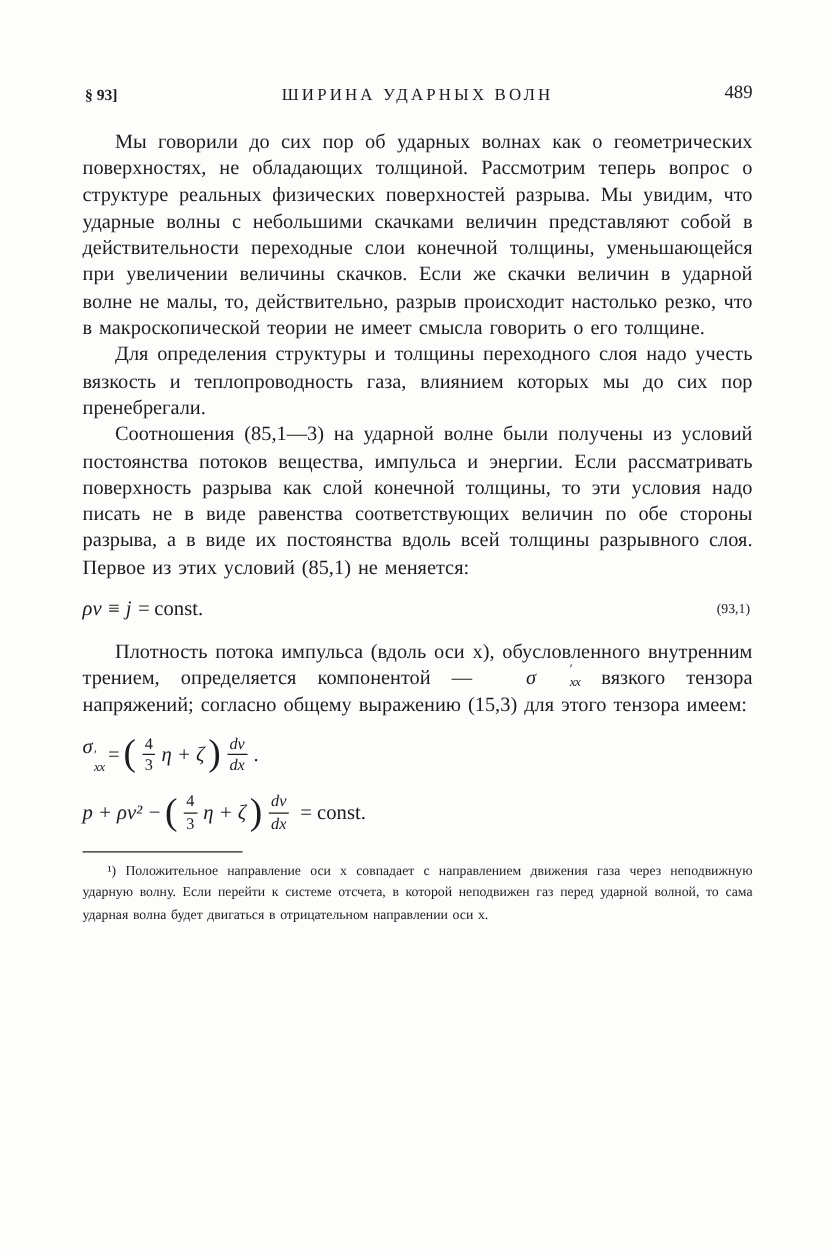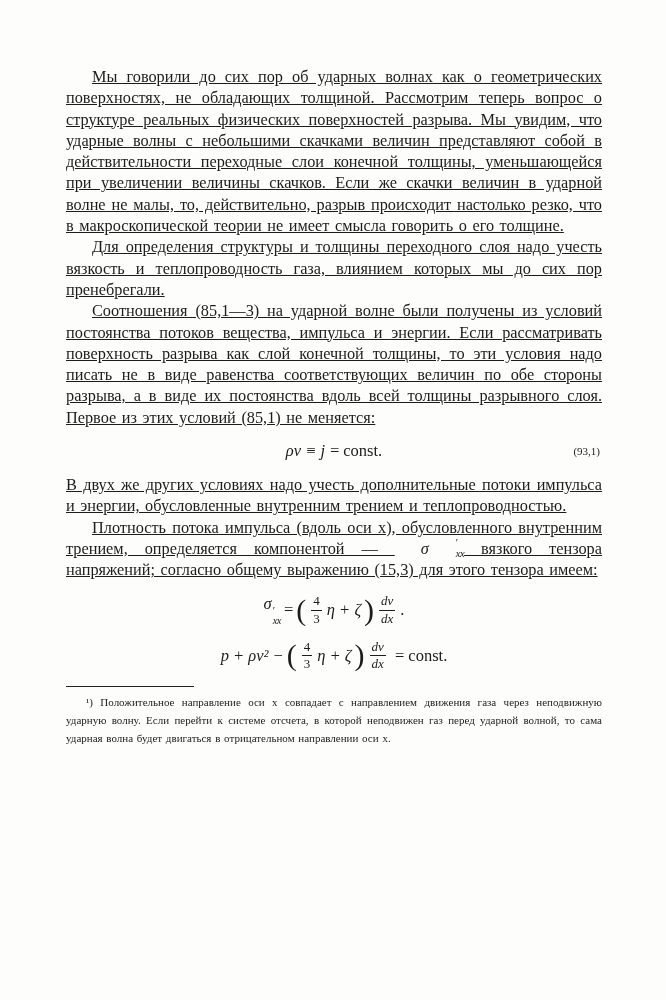--- a/index.html
+++ b/index.html
@@ -40,32 +40,31 @@
     letter-spacing: 0.2px;
   }
 
   
   .body-par {
     font-size: 16.3px;
     line-height: 21.3px;
     text-align: justify;
     margin: 0;
     word-spacing: 1.5px;
-    text-decoration: underline;
   }
   .indent { text-indent: 26px; }
 
   .it { font-style: italic; }
   .roman { font-style: normal; }
 
   
   .eq-display {
     position: relative;
     display: flex;
-    justify-content: center;
+    justify-content: flex-start;
     align-items: center;
     margin: 13px 0;
     font-size: 16.5px;
   }
   .eq-line {
     display: inline-flex;
     align-items: center;
     gap: 3px;
     font-style: italic;
   }
@@ -127,37 +126,41 @@
     text-indent: 20px;
     margin: 0;
     word-spacing: 1px;
   }
 </style>
 </head>
 <body>
 
 <div class="page">
 
+  <div class="running-head">
+    <span class="rh-marker">§ 93]</span>
+    <span class="rh-title">ШИРИНА УДАРНЫХ ВОЛН</span>
+    <span class="rh-page">489</span>
+  </div>
 
 
   <p class="body-par indent">Мы говорили до сих пор об ударных волнах как о геометрических поверхностях, не обладающих толщиной. Рассмотрим теперь вопрос о структуре реальных физических поверхностей разрыва. Мы увидим, что ударные волны с небольшими скачками величин представляют собой в действительности переходные слои конечной толщины, уменьшающейся при увеличении величины скачков. Если же скачки величин в ударной волне не малы, то, действительно, разрыв происходит настолько резко, что в макроскопической теории не имеет смысла говорить о его толщине.</p>
 
   <p class="body-par indent">Для определения структуры и толщины переходного слоя надо учесть вязкость и теплопроводность газа, влиянием которых мы до сих пор пренебрегали.</p>
 
   <p class="body-par indent">Соотношения (85,1—3) на ударной волне были получены из условий постоянства потоков вещества, импульса и энергии. Если рассматривать поверхность разрыва как слой конечной толщины, то эти условия надо писать не в виде равенства соответствующих величин по обе стороны разрыва, а в виде их постоянства вдоль всей толщины разрывного слоя. Первое из этих условий (85,1) не меняется:</p>
 
   <div class="eq-display">
     <span class="eq-line">
         <span class="it">ρv ≡ j = </span>
         <span class="roman">const.</span>
       </span>
     <span class="eq-number">(93,1)</span>
   </div>
 
-  <p class="body-par">В двух же других условиях надо учесть дополнительные потоки импульса и энергии, обусловленные внутренним трением и теплопроводностью.</p>
 
   <p class="body-par indent"><span>Плотность потока импульса (вдоль оси x), обусловленного внутренним трением, определяется компонентой — </span><span class="sigma-inline">
         <span>σ</span>
         <span class="supsub">
           <span class="ss-sup">′</span>
           <span class="ss-sub">xx</span>
         </span>
       </span><span> вязкого тензора напряжений; согласно общему выражению (15,3) для этого тензора имеем:</span></p>
 
   <div class="eq-display">

